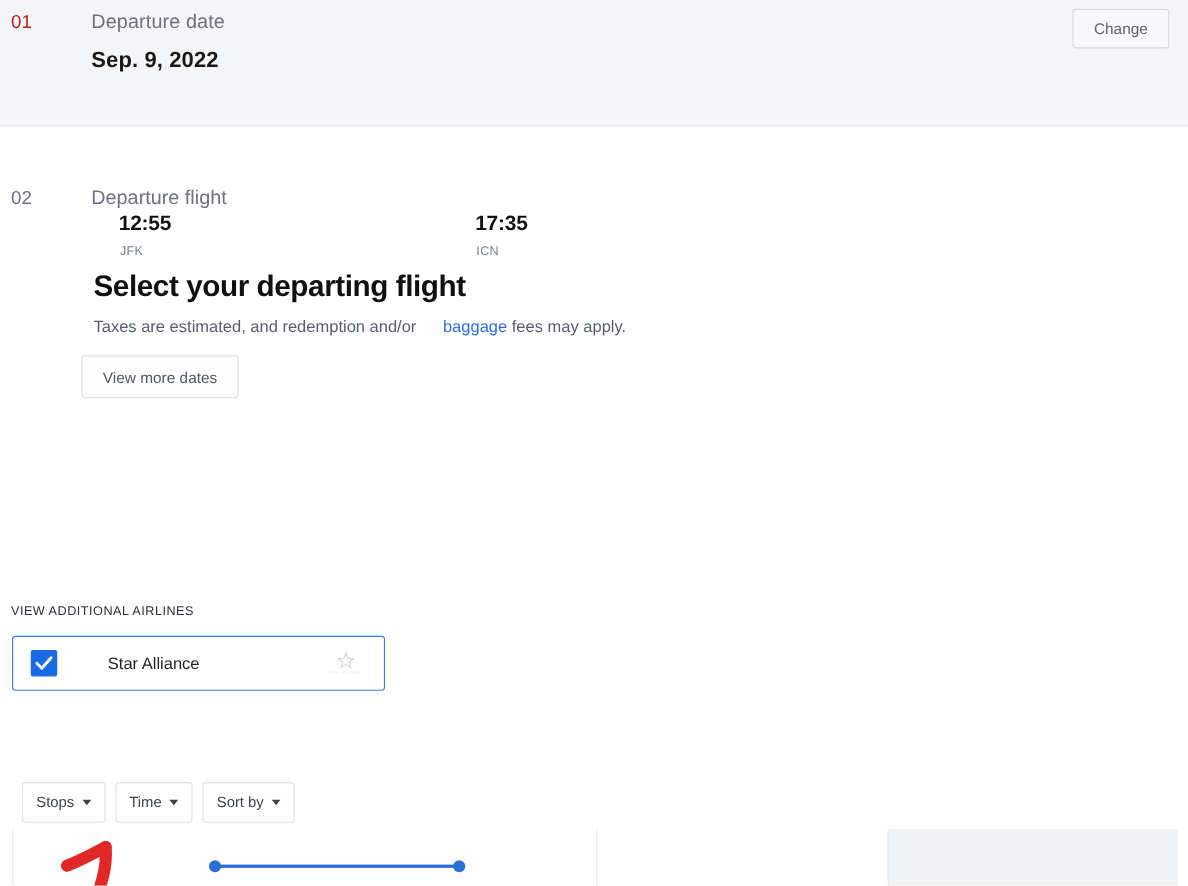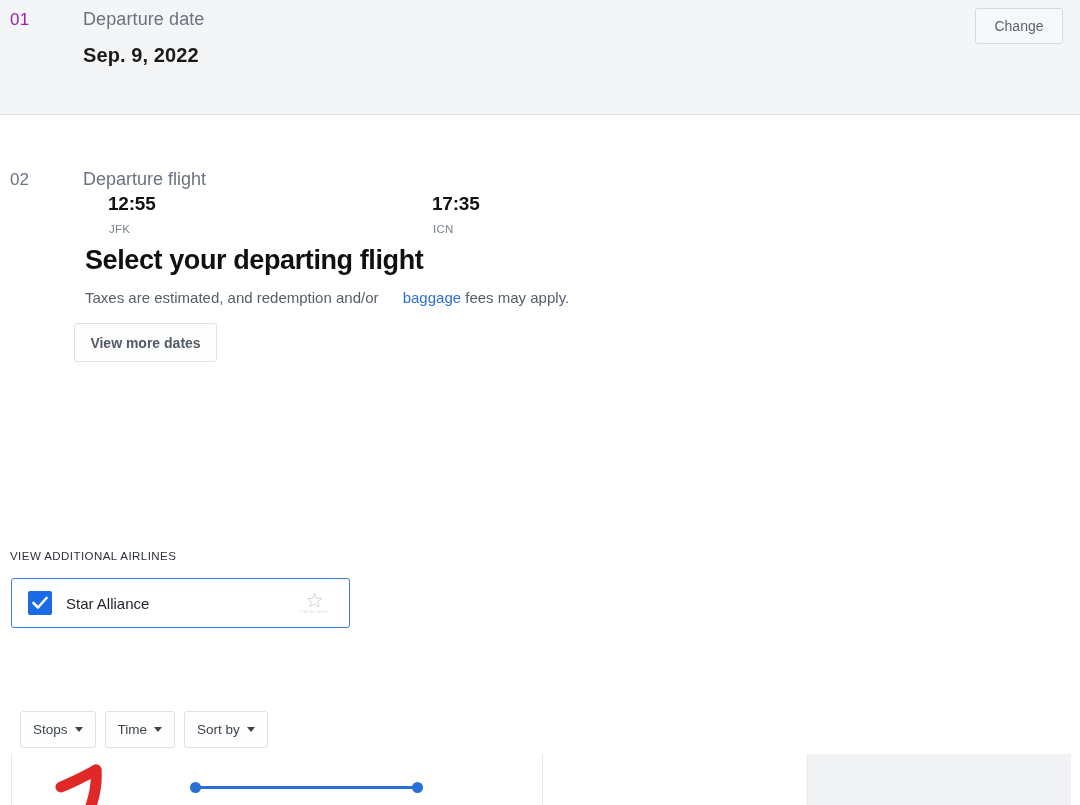--- a/index.html
+++ b/index.html
@@ -17,21 +17,21 @@
     position: relative;
     height: 115px;
     background: #f4f5f7;
     border-bottom: 1px solid #dcdee1;
   }
   .step-num {
     position: absolute;
     left: 10px;
     top: 10px;
     font-size: 17px;
-    color: #a21caf;
+    color: #b91c1c;
     letter-spacing: 0.2px;
   }
   .step-band .step-label {
     position: absolute;
     left: 83px;
     top: 9px;
     font-size: 18px;
     color: #6b7280;
     letter-spacing: 0.1px;
   }
@@ -115,21 +115,20 @@
     background: #fdfdfd;
     border: 1px solid #dfe1e4;
     border-radius: 3px;
     font-size: 14px;
     color: #525a66;
     font-family: "Liberation Sans", sans-serif;
     cursor: pointer;
     display: flex;
     align-items: center;
     justify-content: center;
-    font-weight: bold;
   }
 
   .airlines-label {
     position: absolute;
     left: 10px;
     top: 435px;
     font-size: 11.5px;
     font-weight: normal;
     letter-spacing: 0.45px;
     color: #2c3138;
@@ -139,20 +138,21 @@
     left: 11px;
     top: 463px;
     width: 339px;
     height: 50px;
     border: 1px solid #3b7de0;
     border-radius: 3px;
     background: #ffffff;
     display: flex;
     align-items: center;
     cursor: pointer;
+    gap: 32px;
   }
   .cbx {
     width: 24px;
     height: 24px;
     margin-left: 16px;
     background: #1b6ae5;
     border-radius: 2px;
     flex: 0 0 auto;
     position: relative;
   }

